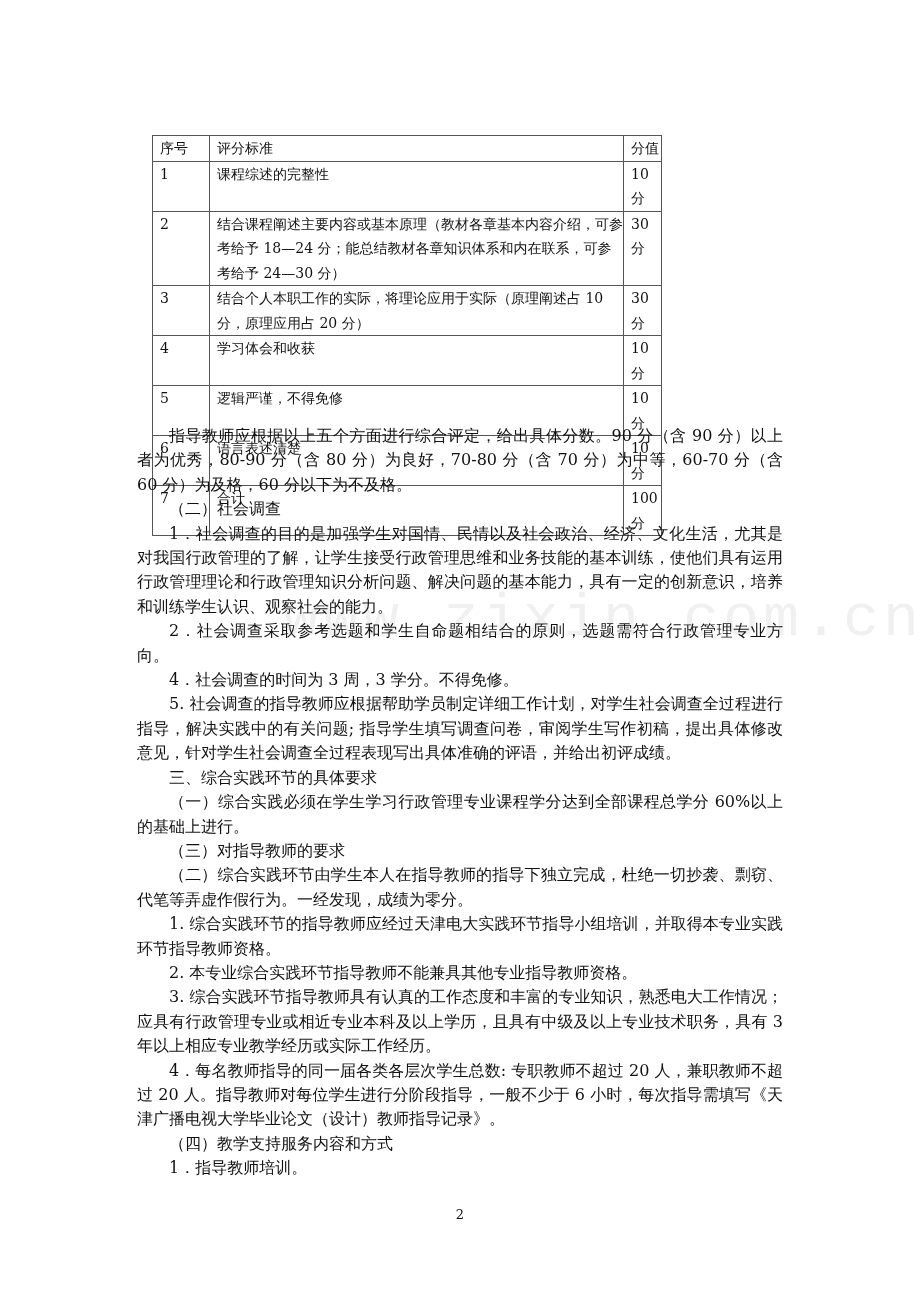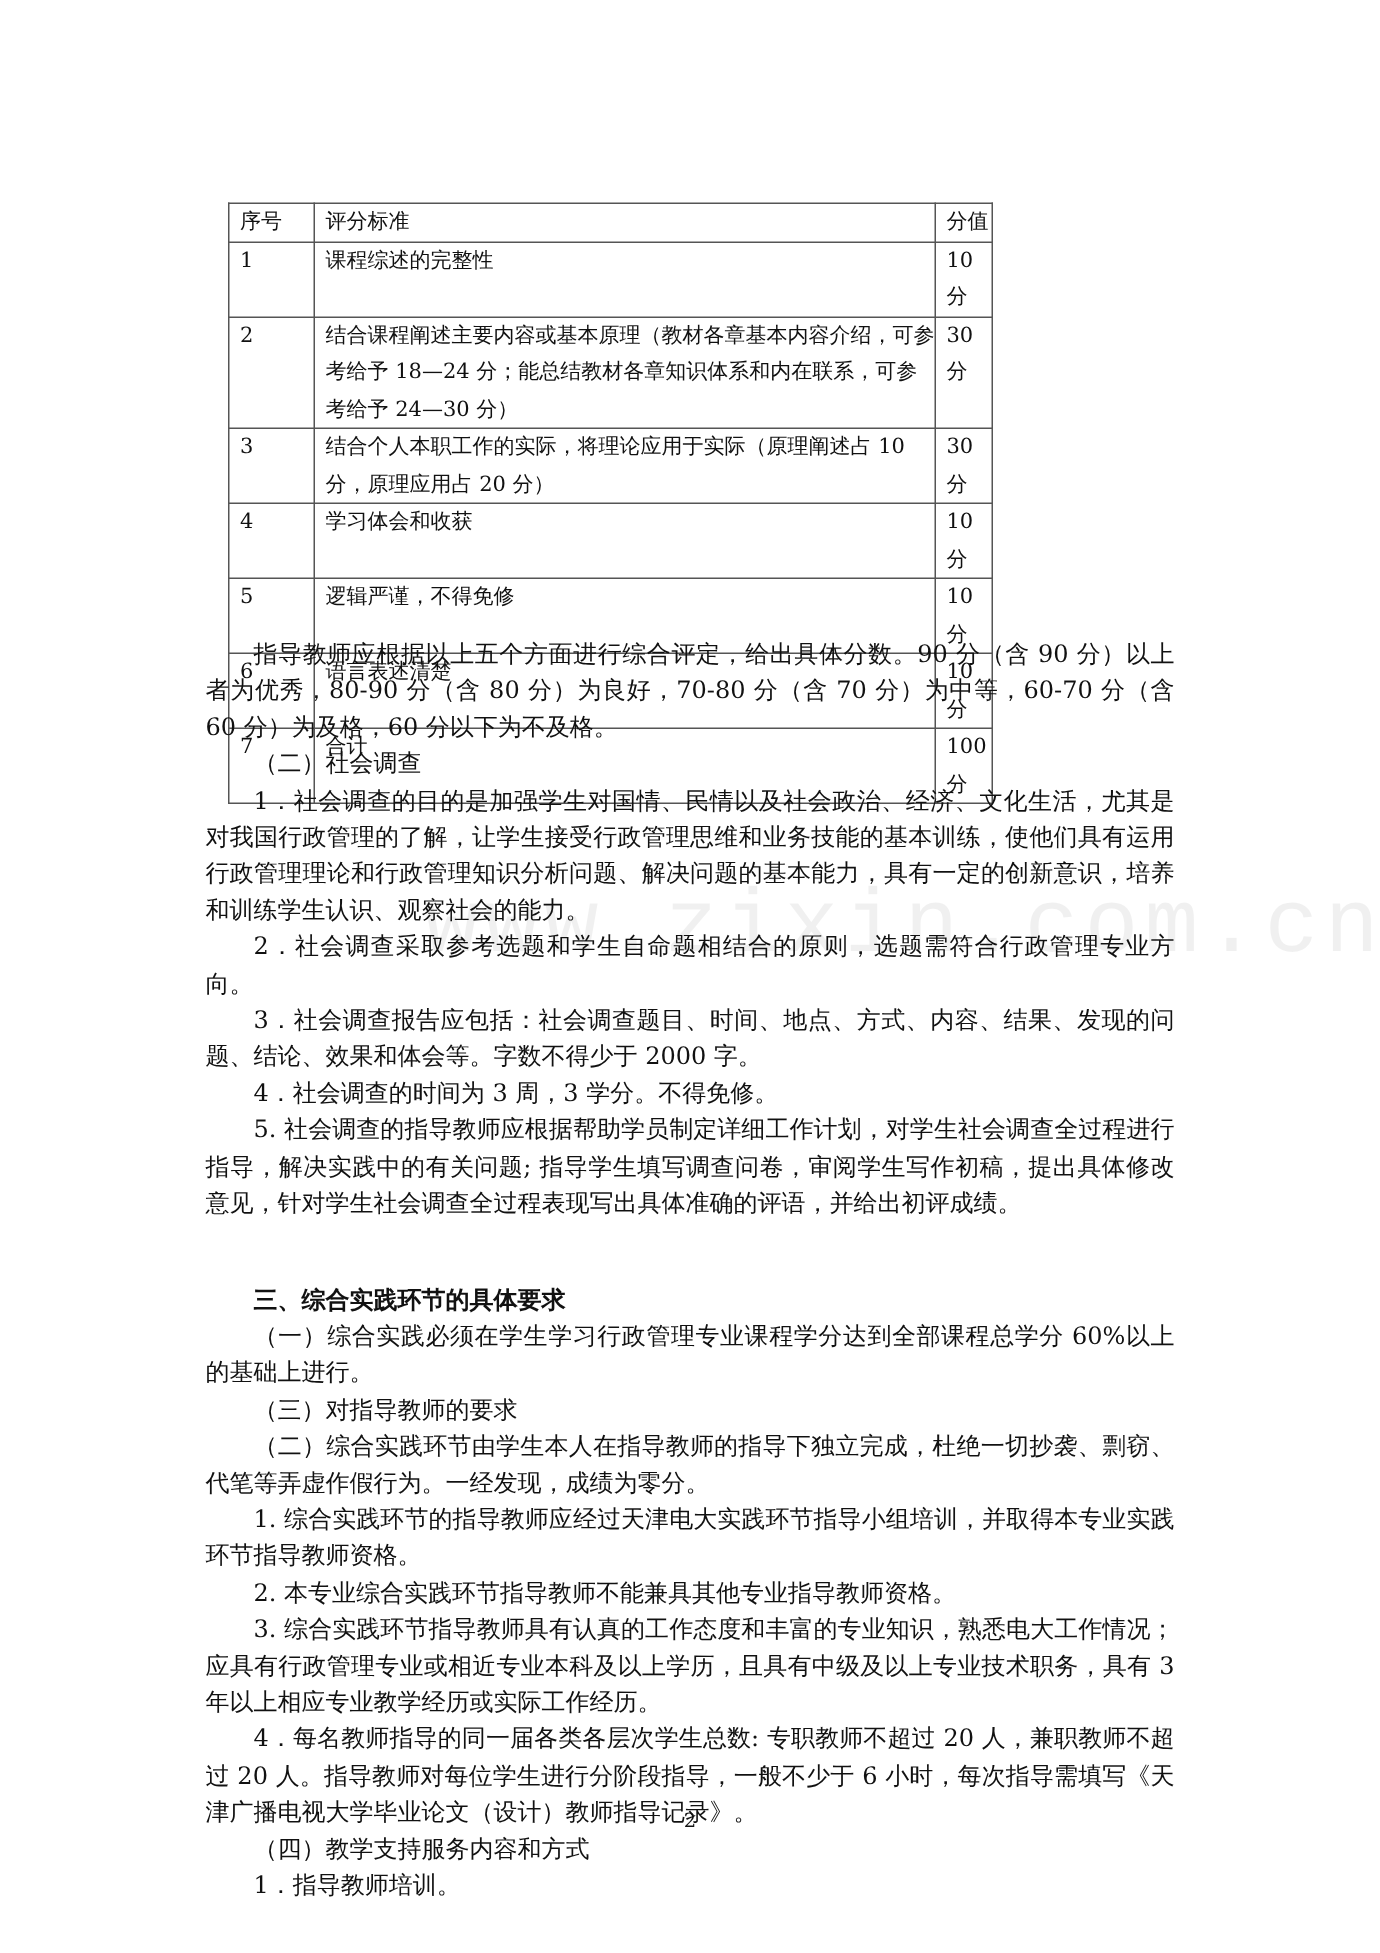--- a/index.html
+++ b/index.html
@@ -8,21 +8,21 @@
   .page { position: absolute; left: 0; top: 0; width: 920px; height: 1302px; }
   .watermark { position: absolute; left: 283px; top: 585px; font-family: Liberation Mono, monospace;
                font-size: 60px; color: rgba(0,0,0,0.06); letter-spacing: 4px; white-space: nowrap; }
   table.score { position: absolute; left: 152px; top: 135px; width: 510px; border-collapse: collapse;
                 font-size: 14px; line-height: 24.5px; }
   table.score td { border: 1px solid #555; padding: 0 0 0 7px; vertical-align: top; }
   table.score td.c1 { width: 49px; }
   table.score td.c2 { width: 406px; }
   .body { position: absolute; left: 137px; top: 424px; width: 646px; font-size: 16px; line-height: 24.4px; }
   .body p { margin: 0; text-align: justify; text-indent: 2em; }
-  .body p.h { font-weight: bold; margin-top: 40px; }
+  .body p.h { font-weight: normal; }
   .pagenum { position: absolute; left: 0; width: 920px; top: 1207px; text-align: center; font-size: 13px; }
 </style>
 </head>
 <body>
 
 <div class="page">
   <div class="watermark">www.zixin.com.cn</div>
 
   <table class="score">
     <tbody>
@@ -67,21 +67,20 @@
         <td class="c3">100 分</td>
       </tr>
     </tbody>
   </table>
 
   <div class="body">
     <p>指导教师应根据以上五个方面进行综合评定，给出具体分数。90 分（含 90 分）以上者为优秀，80-90 分（含 80 分）为良好，70-80 分（含 70 分）为中等，60-70 分（含 60 分）为及格，60 分以下为不及格。</p>
     <p>（二）社会调查</p>
     <p>1．社会调查的目的是加强学生对国情、民情以及社会政治、经济、文化生活，尤其是对我国行政管理的了解，让学生接受行政管理思维和业务技能的基本训练，使他们具有运用行政管理理论和行政管理知识分析问题、解决问题的基本能力，具有一定的创新意识，培养和训练学生认识、观察社会的能力。</p>
     <p>2．社会调查采取参考选题和学生自命题相结合的原则，选题需符合行政管理专业方向。</p>
-    <p>3．社会调查报告应包括：社会调查题目、时间、地点、方式、内容、结果、发现的问题、结论、效果和体会等。字数不得少于 2000 字。</p>
     <p>4．社会调查的时间为 3 周，3 学分。不得免修。</p>
     <p>5. 社会调查的指导教师应根据帮助学员制定详细工作计划，对学生社会调查全过程进行指导，解决实践中的有关问题; 指导学生填写调查问卷，审阅学生写作初稿，提出具体修改意见，针对学生社会调查全过程表现写出具体准确的评语，并给出初评成绩。</p>
     <p class="h">三、综合实践环节的具体要求</p>
     <p>（一）综合实践必须在学生学习行政管理专业课程学分达到全部课程总学分 60%以上的基础上进行。</p>
     <p>（三）对指导教师的要求</p>
     <p>（二）综合实践环节由学生本人在指导教师的指导下独立完成，杜绝一切抄袭、剽窃、代笔等弄虚作假行为。一经发现，成绩为零分。</p>
     <p>1. 综合实践环节的指导教师应经过天津电大实践环节指导小组培训，并取得本专业实践环节指导教师资格。</p>
     <p>2. 本专业综合实践环节指导教师不能兼具其他专业指导教师资格。</p>
     <p>3. 综合实践环节指导教师具有认真的工作态度和丰富的专业知识，熟悉电大工作情况；应具有行政管理专业或相近专业本科及以上学历，且具有中级及以上专业技术职务，具有 3 年以上相应专业教学经历或实际工作经历。</p>
     <p>4．每名教师指导的同一届各类各层次学生总数: 专职教师不超过 20 人，兼职教师不超过 20 人。指导教师对每位学生进行分阶段指导，一般不少于 6 小时，每次指导需填写《天津广播电视大学毕业论文（设计）教师指导记录》。</p>

